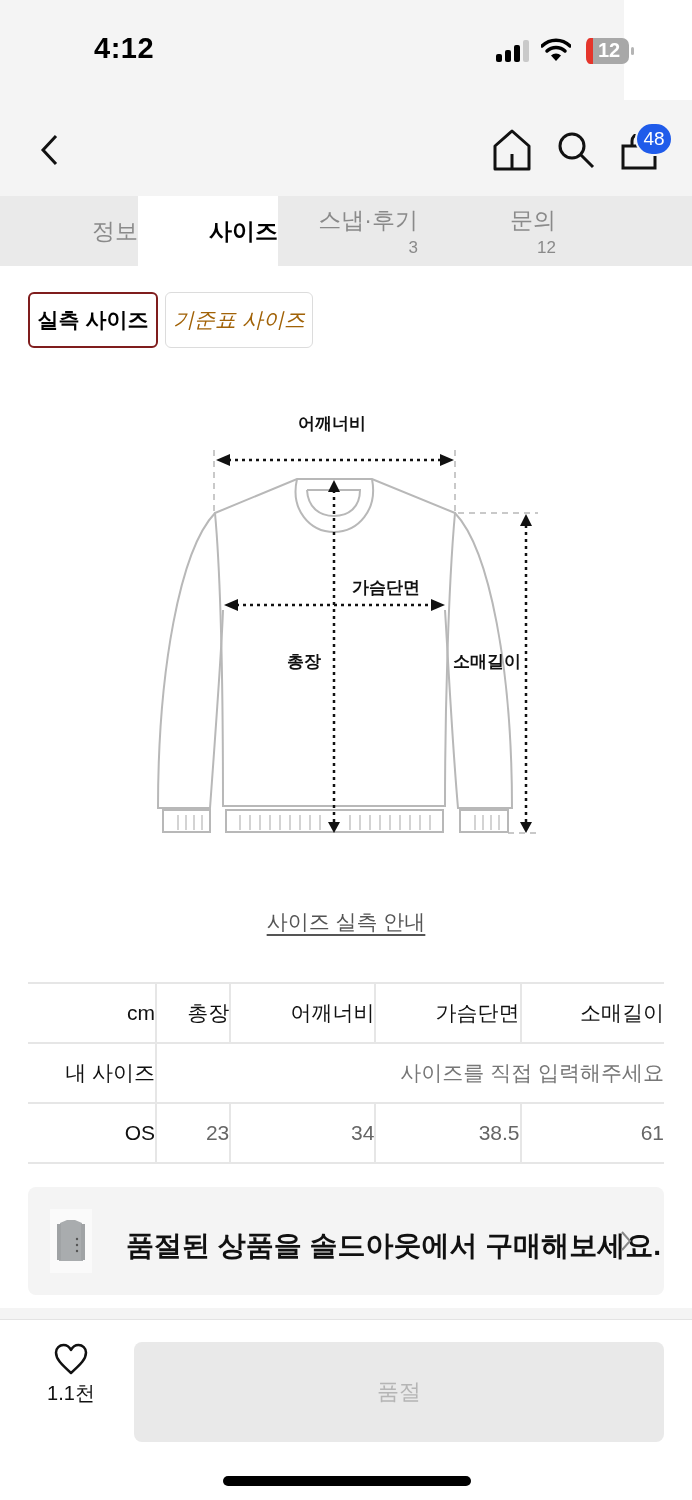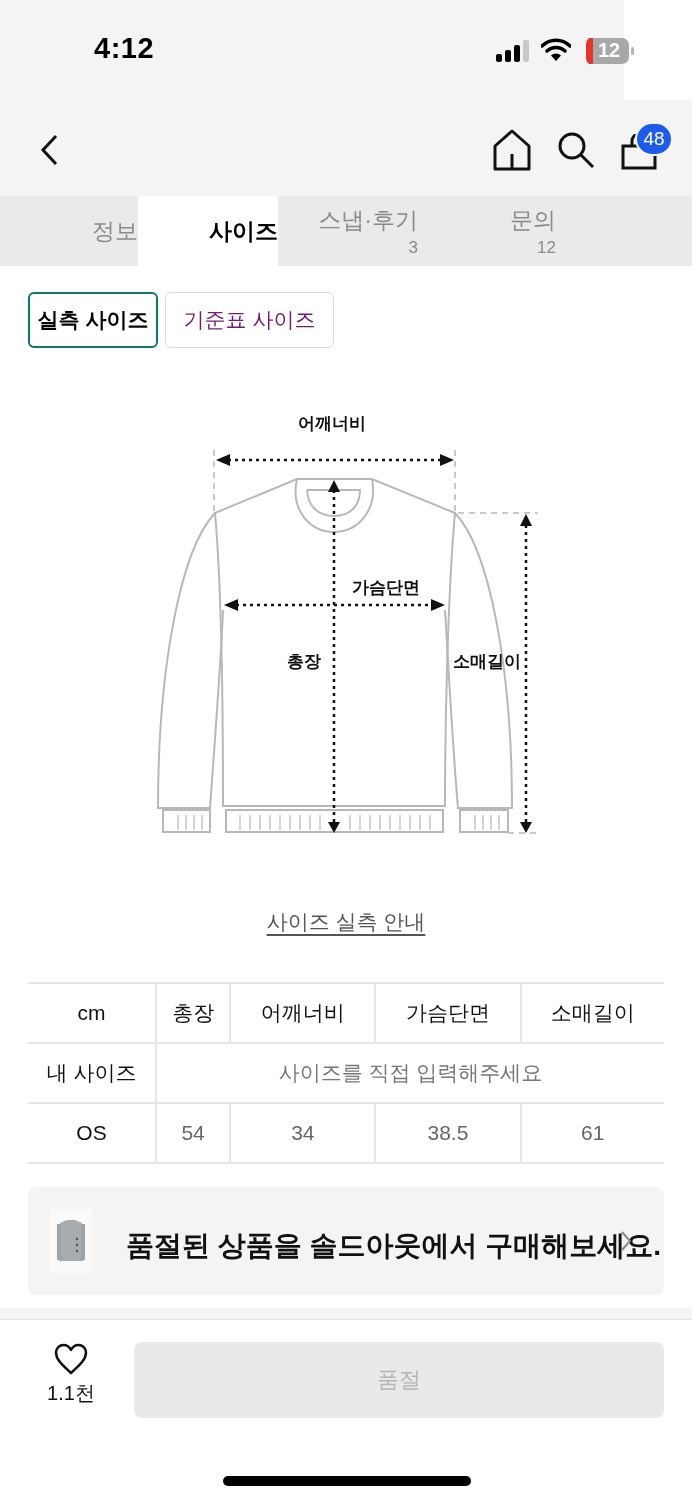--- a/index.html
+++ b/index.html
@@ -19,47 +19,47 @@
   .search { left: 556px; top: 30px; width: 40px; height: 40px; }
   .cart { left: 620px; top: 34px; width: 38px; height: 36px; }
   .cart-badge { position: absolute; left: 635px; top: 22px; width: 38px; height: 34px; border-radius: 17px; background: #1f5bea; color: #fff; font-size: 19px; display: flex; align-items: center; justify-content: center; border: 2px solid #f4f4f4; }
 
   .tabs { position: absolute; left: 0; top: 196px; width: 692px; height: 70px; background: #eaeaea; display: flex; }
   .tab { flex: 0 0 auto; display: flex; flex-direction: column; align-items: flex-end; justify-content: center; color: #8a8a8a; font-size: 23px; }
   .tab .sub { font-size: 17px; margin-top: 2px; }
   .tab.active { background: #fff; color: #000; font-weight: bold; }
 
   .seg { position: absolute; top: 292px; height: 56px; border-radius: 6px; display: flex; align-items: center; justify-content: center; font-size: 21px; }
-  .seg.on { left: 28px; width: 130px; border: 2px solid #0f766e; color: #000; font-weight: bold; }
-  .seg.off { left: 165px; width: 169px; border: 1.5px solid #dcdcdc; color: #701a75; }
+  .seg.on { left: 28px; width: 130px; border: 2px solid #7f1d1d; color: #000; font-weight: bold; }
+  .seg.off { left: 165px; width: 148px; border: 1.5px solid #dcdcdc; color: #a16207; font-style: italic; }
 
   .diagram { position: absolute; left: 140px; top: 390px; width: 420px; height: 460px; }
   .dlabel { position: absolute; font-size: 17px; font-weight: bold; color: #111; }
 
   .links { position: absolute; top: 908px; left: 0; width: 692px; display: flex; justify-content: center; gap: 14px; font-size: 21px; color: #555; }
   .links span { text-decoration: underline; text-underline-offset: 5px; }
 
   table.sizes { position: absolute; left: 28px; top: 982px; width: 636px; border-collapse: collapse; }
-  table.sizes td { height: 60px; text-align: center; font-size: 21px; border-top: 2px solid #e6e6e6; border-bottom: 2px solid #e6e6e6; }
+  table.sizes td { height: 60px; text-align: right; font-size: 21px; border-top: 2px solid #e6e6e6; border-bottom: 2px solid #e6e6e6; }
   table.sizes td + td { border-left: 2px solid #e6e6e6; }
   table.sizes td.head { color: #111; }
   table.sizes td.val { color: #666; }
   table.sizes td.hint { color: #777; }
 
   .banner { position: absolute; left: 28px; top: 1187px; width: 636px; height: 108px; background: #f4f4f4; border-radius: 8px; }
   .thumb { position: absolute; left: 22px; top: 22px; width: 42px; height: 64px; background: #fafafa; }
   .banner-text { position: absolute; left: 98px; top: 40px; font-size: 28px; font-weight: bold; color: #111; }
   .banner-chev { position: absolute; left: 590px; top: 42px; width: 16px; height: 24px; }
 
   .divider { position: absolute; left: 0; top: 1308px; width: 692px; height: 12px; background: #f4f4f4; border-bottom: 1px solid #e3e3e3; }
 
   .like { position: absolute; left: 40px; top: 1342px; width: 62px; text-align: center; }
   .like svg { width: 36px; height: 34px; }
   .like-count { display: block; font-size: 20px; color: #111; }
-  .soldout { position: absolute; left: 134px; top: 1342px; width: 530px; height: 76px; background: #e9e9e9; border-radius: 8px; display: flex; align-items: center; justify-content: center; color: #b5b5b5; font-size: 22px; }
+  .soldout { position: absolute; left: 134px; top: 1342px; width: 530px; height: 100px; background: #e9e9e9; border-radius: 8px; display: flex; align-items: center; justify-content: center; color: #b5b5b5; font-size: 22px; }
 
   .home-indicator { position: absolute; left: 223px; top: 1476px; width: 248px; height: 10px; border-radius: 5px; background: #000; }
 </style>
 </head>
 <body>
 
 <div class="statusbar">
   <div class="time">4:12</div>
   <svg class="signal" viewBox="0 0 36 22">
     <rect x="0" y="14" width="6" height="8" rx="2" fill="#000"></rect>
@@ -208,21 +208,21 @@
     <td class="head">어깨너비</td>
     <td class="head">가슴단면</td>
     <td class="head">소매길이</td>
   </tr>
   <tr>
     <td class="head">내 사이즈</td>
     <td class="hint" colspan="4">사이즈를 직접 입력해주세요</td>
   </tr>
   <tr>
     <td class="head">OS</td>
-    <td class="val">54</td>
+    <td class="val">23</td>
     <td class="val">34</td>
     <td class="val">38.5</td>
     <td class="val">61</td>
   </tr>
 </tbody>
   </table>
 
 <div class="banner">
   <div class="thumb">
     <svg width="42" height="64" viewBox="0 0 42 64">

